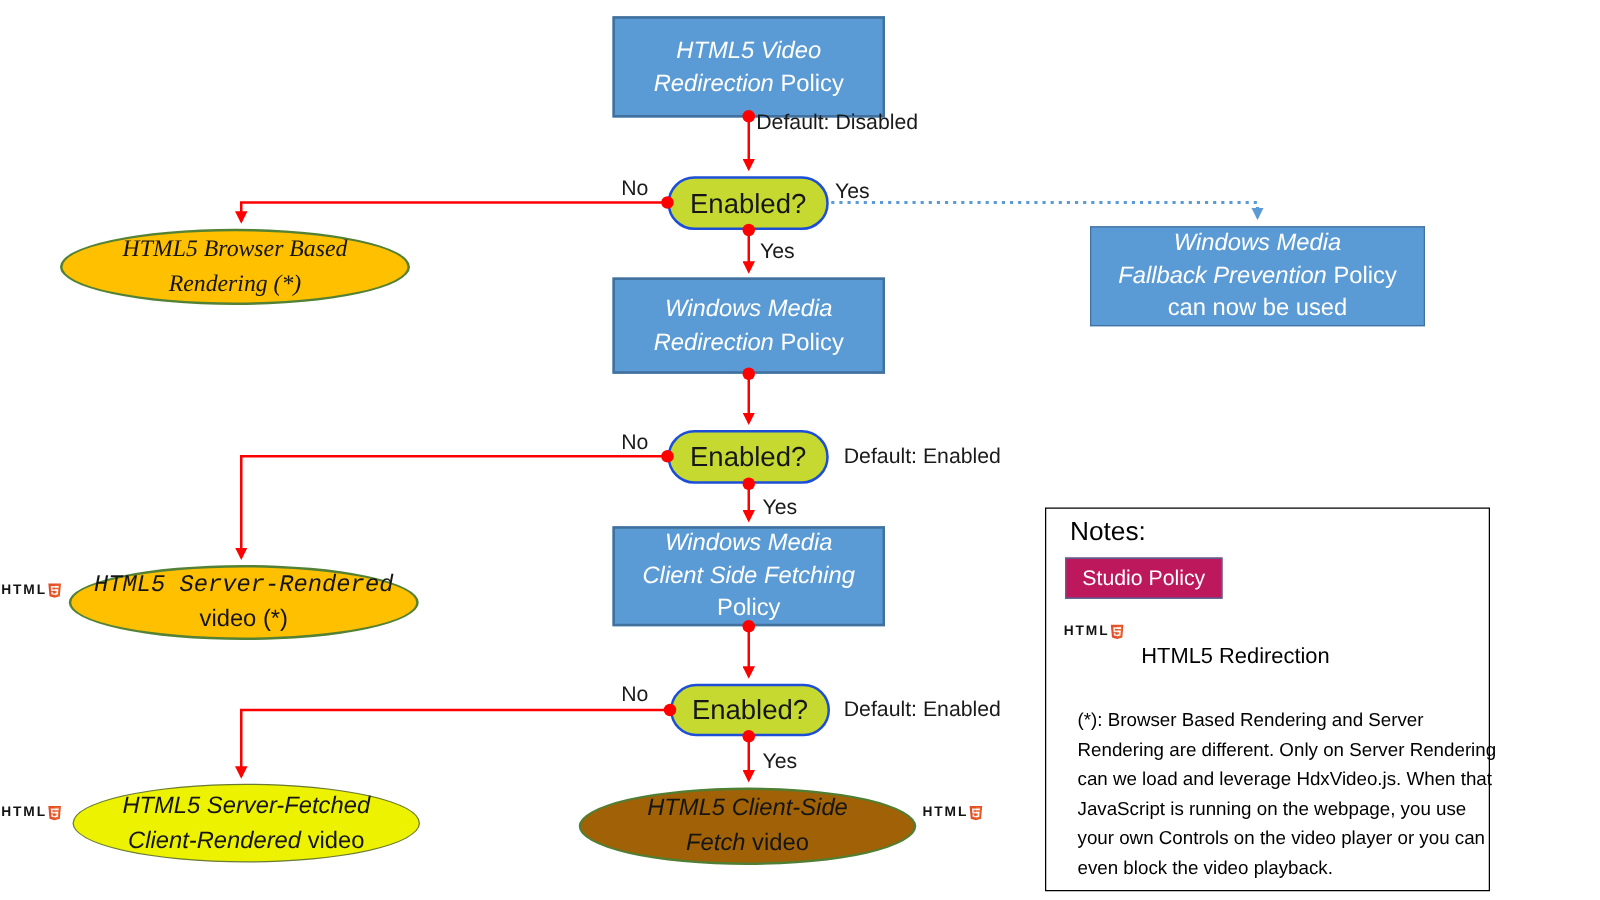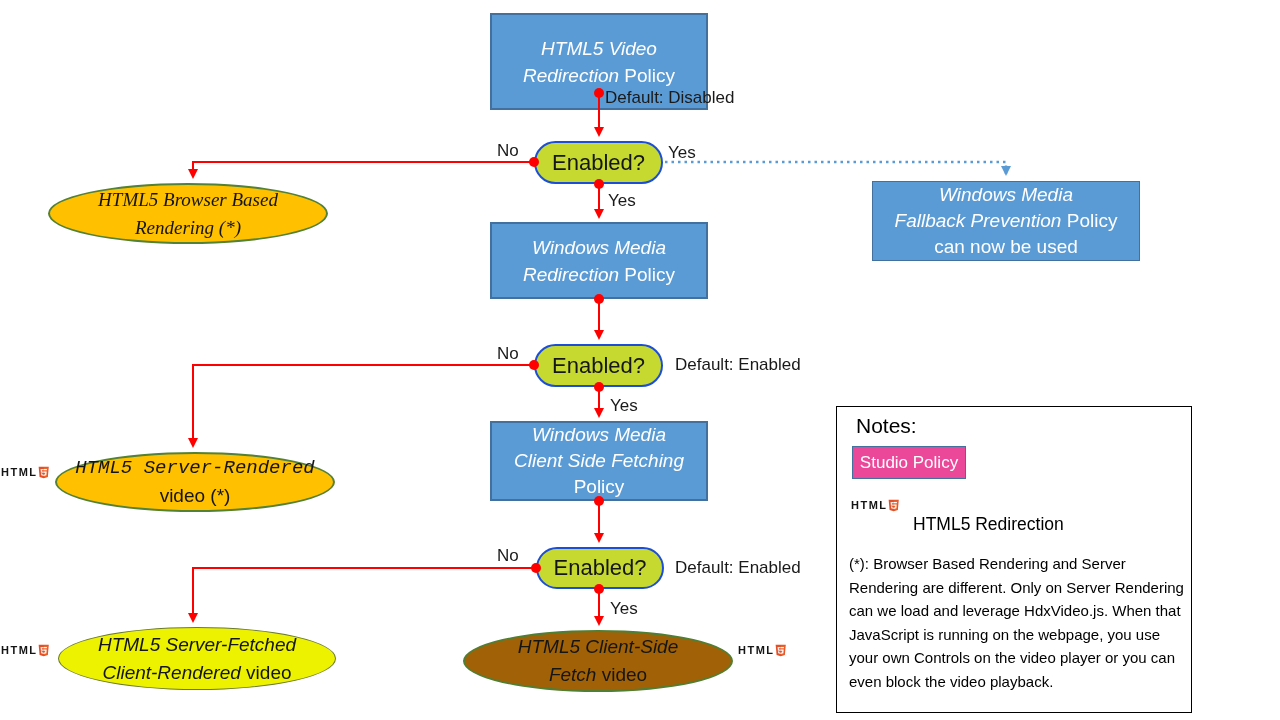--- a/index.html
+++ b/index.html
@@ -16,45 +16,45 @@
   .yellow{background:#EDF200;border:1.5px solid #6a7b33;}
   .green{background:#a16207;border:2px solid #507E32;}
   .lbl{position:absolute;font-size:17px;color:#1a1a1a;white-space:nowrap;}
   .overlay{position:absolute;left:0;top:0;pointer-events:none;}
   .html5-logo{position:absolute;display:flex;flex-direction:row;align-items:center;width:48px;}
   .html5-word{font-size:11px;font-weight:bold;letter-spacing:1.5px;color:#141414;line-height:12px;}
   .shield{width:41px;height:47px;margin-top:1px;}
   .notes{position:absolute;left:836px;top:406px;width:356px;height:307px;background:#fff;
          border:1.5px solid #000;box-sizing:border-box;}
   .notes-title{position:absolute;left:19px;top:7px;font-size:21px;color:#000;}
-  .chip{position:absolute;left:15px;top:39px;width:114px;height:33px;background:#ec4899;
+  .chip{position:absolute;left:15px;top:39px;width:126px;height:33px;background:#be185d;
         border:1.5px solid #41719C;color:#fff;font-size:17px;display:flex;align-items:center;
         justify-content:center;box-sizing:border-box;}
   .notes-logo{left:14px;top:74px;}
   .notes-html5-label{position:absolute;left:76px;top:107px;font-size:17.5px;color:#000;}
-  .notes-body{position:absolute;left:8px;top:141px;width:344px;margin:4px;font-size:15px;
+  .notes-body{position:absolute;left:8px;top:141px;width:344px;margin:17px;font-size:15px;
               line-height:23.5px;color:#000;}
 </style>
 </head>
 <body>
 
 <div id="stage">
 
   <svg width="0" height="0" style="position:absolute" aria-hidden="true">
     <defs>
       <g id="html5-shield">
         <path fill="#E34F26" d="M71,460 L30,0 L481,0 L440,460 L255,512 Z"></path>
         <path fill="#EF652A" d="M256,472 L405,431 L440,37 L256,37 Z"></path>
         <path fill="#EBEBEB" d="M256,208 L181,208 L176,150 L256,150 L256,94 L114,94 L115,109 L129,265 L256,265 Z M256,355 L255,355 L192,338 L188,293 L132,293 L139,382 L255,414 L256,414 Z"></path>
         <path fill="#FFFFFF" d="M256,208 L256,265 L326,265 L319,338 L256,355 L256,414 L372,382 L373,366 L386,216 L387,208 Z M256,94 L256,150 L396,150 L397,138 L399,109 L400,94 Z"></path>
       </g>
     </defs>
   </svg>
 
-  <div class="node box" style="left:490px;top:13px;width:218px;height:97px;">
+  <div class="node box" style="left:490px;top:13px;width:218px;height:81px;">
     <div class="nline"><span class="it">HTML5 Video</span></div>
     <div class="nline"><span class="it">Redirection </span><span>Policy</span></div>
   </div>
 
   <div class="node box" style="left:490px;top:222px;width:218px;height:77px;">
     <div class="nline"><span class="it">Windows Media</span></div>
     <div class="nline"><span class="it">Redirection </span><span>Policy</span></div>
   </div>
 
   <div class="node box" style="left:872px;top:181px;width:268px;height:80px;border-width:1.5px;">

